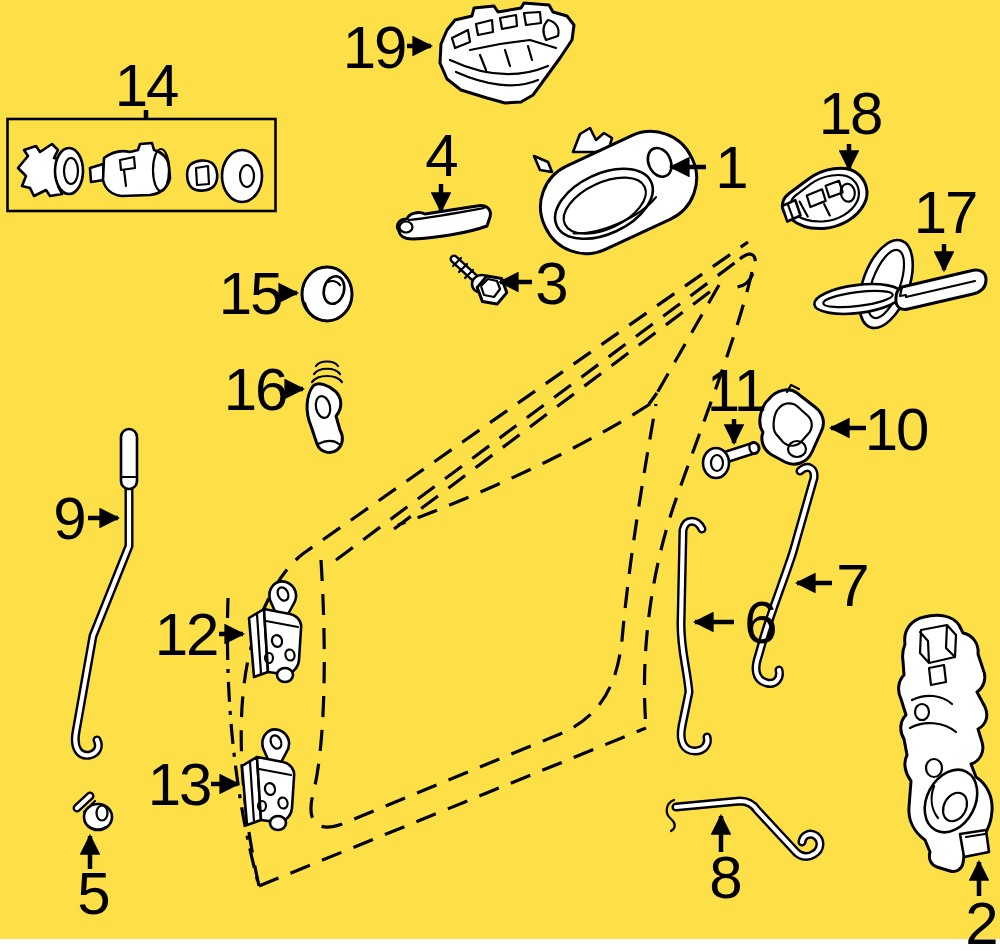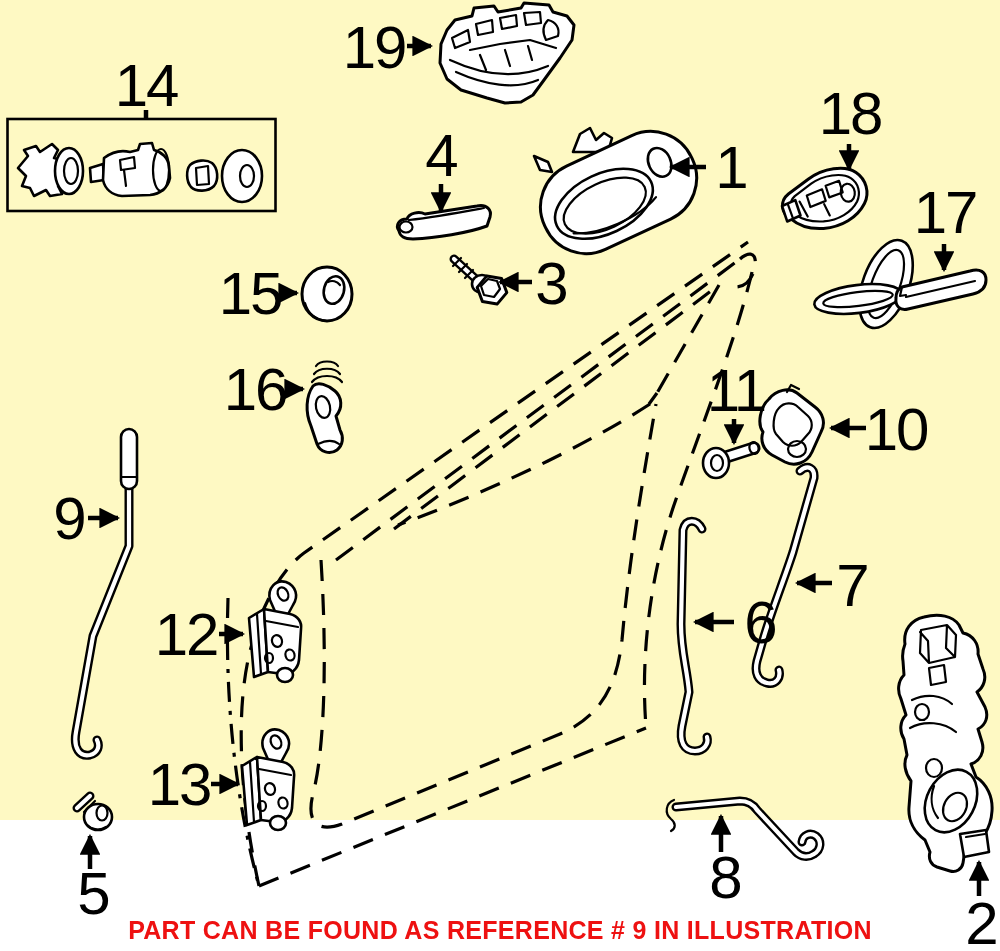--- a/index.html
+++ b/index.html
@@ -1,16 +1,16 @@
 <!DOCTYPE html>
 <html><head>
 <meta charset="utf-8">
 <style>
   html,body{margin:0;padding:0;background:#fff;width:1000px;height:951px;overflow:hidden;}
-  #stage{position:relative;width:1000px;height:820px;background:#fef9c3;}
+  #stage{position:relative;width:1000px;height:939px;background:#fde047;}
   svg{position:absolute;left:0;top:0;}
   .part{fill:#fff;stroke:#000;stroke-width:3;stroke-linejoin:round;stroke-linecap:round;}
   .pt{fill:#fff;stroke:#000;stroke-width:2.6;stroke-linejoin:round;stroke-linecap:round;}
   .d{fill:none;stroke:#000;stroke-width:2.2;stroke-linejoin:round;stroke-linecap:round;}
   .dash{fill:none;stroke:#000;stroke-width:3.2;stroke-dasharray:21 13;stroke-linecap:butt;}
   .dashdot{fill:none;stroke:#000;stroke-width:3.2;stroke-dasharray:20 9 4 9;}
   .rodB{fill:none;stroke:#000;stroke-width:9;stroke-linecap:round;stroke-linejoin:round;}
   .rodW{fill:none;stroke:#fff;stroke-width:4.2;stroke-linecap:round;stroke-linejoin:round;}
   .aline{stroke:#000;stroke-width:4.5;}
   .num{font-family:"Liberation Sans",sans-serif;font-size:60px;font-weight:400;
@@ -271,14 +271,13 @@
       <line class="aline" x1="90" y1="869" x2="90" y2="836" marker-end="url(#ah)"></line>
       <text class="num" x="93" y="914">5</text>
     </g>
     <g>
       <line class="aline" x1="979" y1="896" x2="979" y2="862" marker-end="url(#ah)"></line>
       <text class="num" x="981" y="944">2</text>
     </g>
   </g>
 </svg>
 
-<div class="footer" style="color: rgb(238, 17, 17);">PART CAN BE FOUND AS REFERENCE # 9 IN ILLUSTRATION</div>
 </div>
 
 </body></html>

